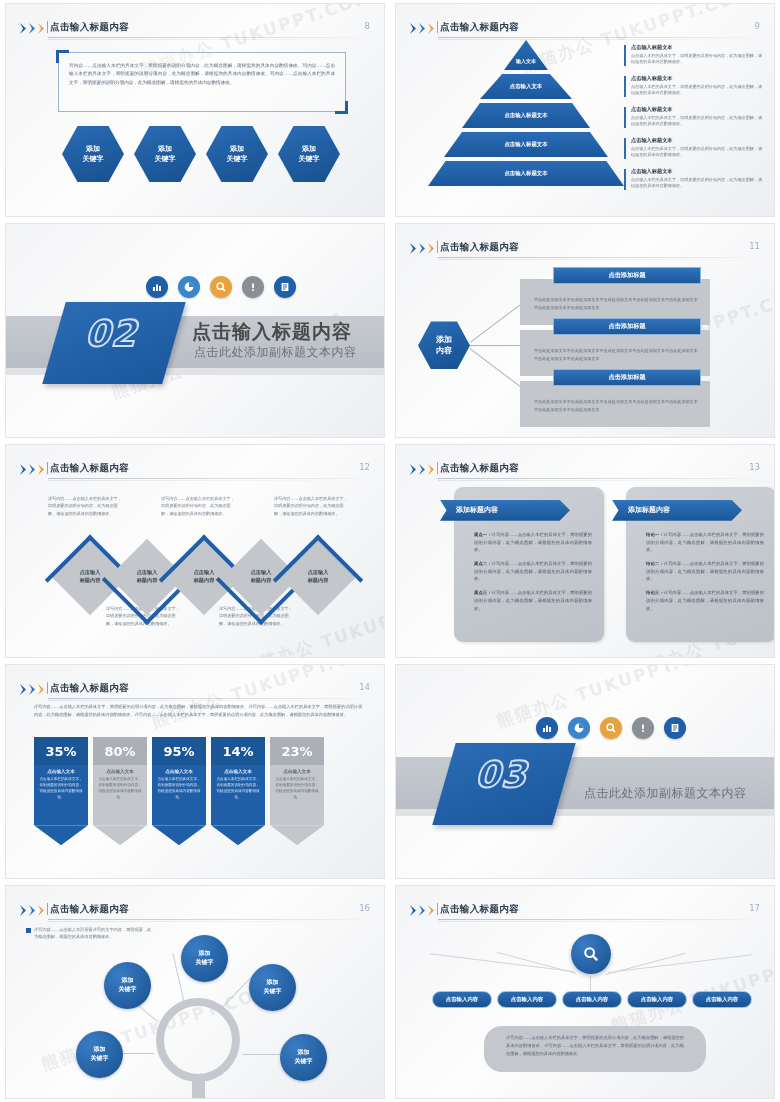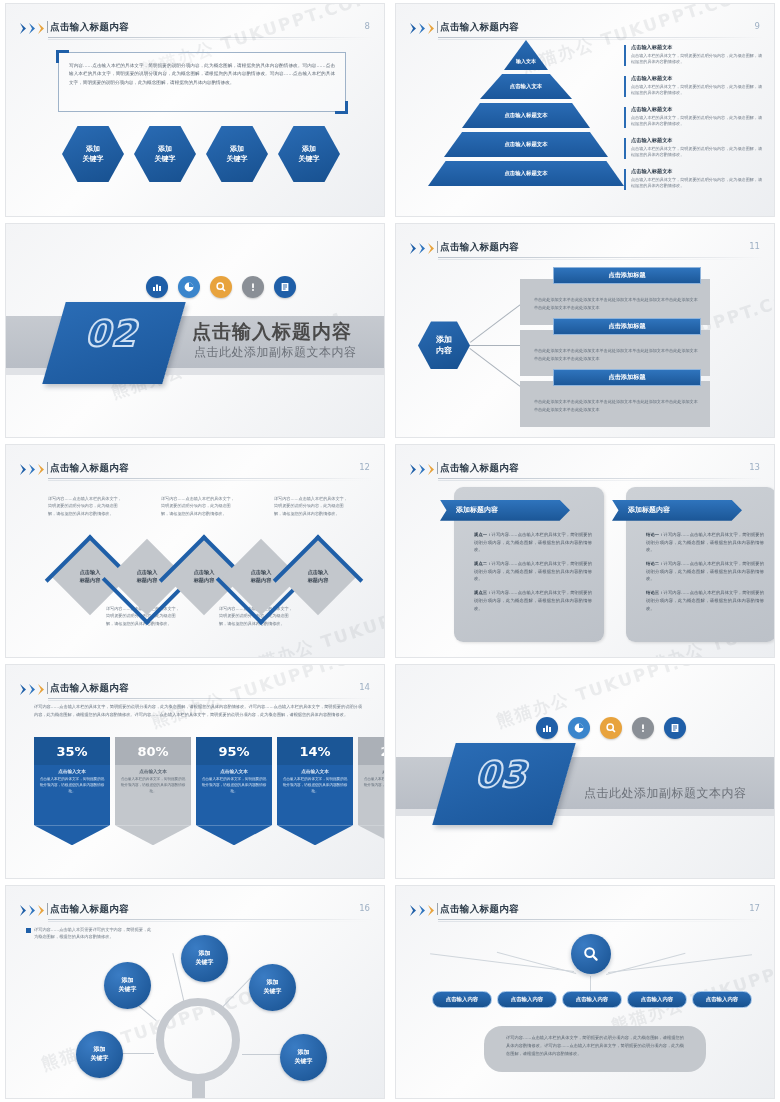--- a/index.html
+++ b/index.html
@@ -112,21 +112,21 @@
                color:#fff; font-size:7px; font-weight:bold;
                display:flex; align-items:center; padding-left:16px; }
   .s13-body { position:absolute; left:20px; right:12px; top:44px; }
   .s13-p { font-size:4.3px; line-height:1.8; color:#4b5663; margin-bottom:6px; text-align:justify; }
   .s13-p b { color:#2d3a47; }
 
   
   .s14-intro { position:absolute; left:28px; right:22px; top:38px; font-size:4.2px; line-height:1.85;
                color:#64707d; text-align:justify; }
   .s14-row { position:absolute; left:28px; top:72px; display:flex; gap:5px; }
-  .ban { width:76px; position:relative; }
+  .ban { width:54px; position:relative; }
   .ban-top { height:28px; display:flex; align-items:center; justify-content:center;
              font-size:13px; font-weight:bold; color:#fff; }
   .ban-mid { height:60px; padding:4px 5px 0; }
   .ban-mid .bt { font-size:4.6px; font-weight:bold; text-align:center; margin-bottom:3px; }
   .ban-mid .bb { font-size:3.6px; line-height:1.65; text-align:center; }
   .ban-tip { height:20px; clip-path: polygon(0 0,100% 0,50% 100%); }
   .ban.blue .ban-top { background:#1b5696; }
   .ban.blue .ban-mid { background:#1f5fa8; color:#dbe7f5; }
   .ban.blue .ban-tip { background:#1f5fa8; }
   .ban.gray .ban-top { background:#abb0b7; }

